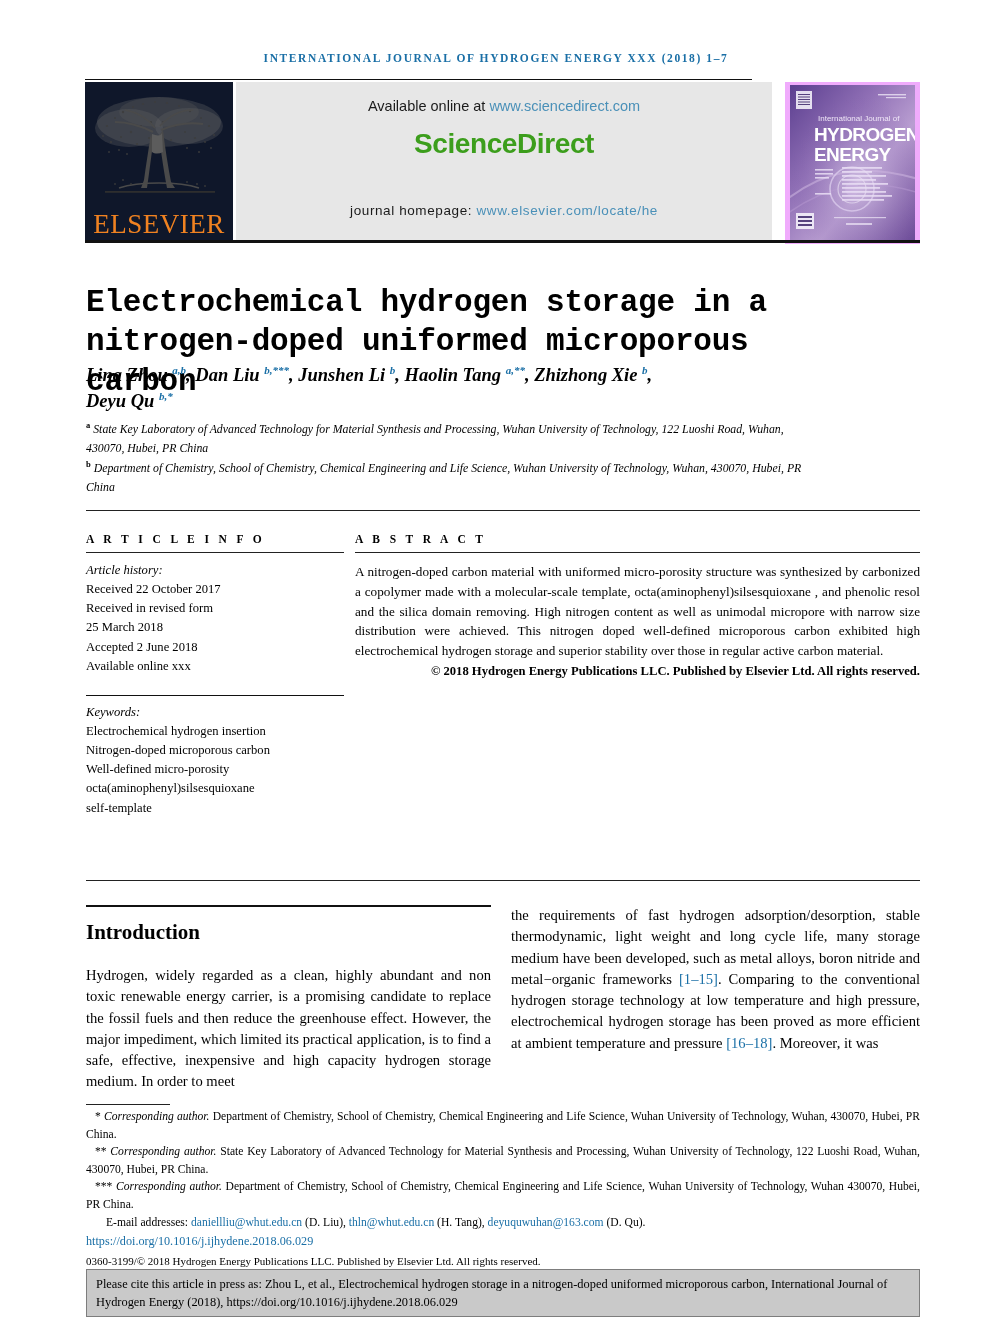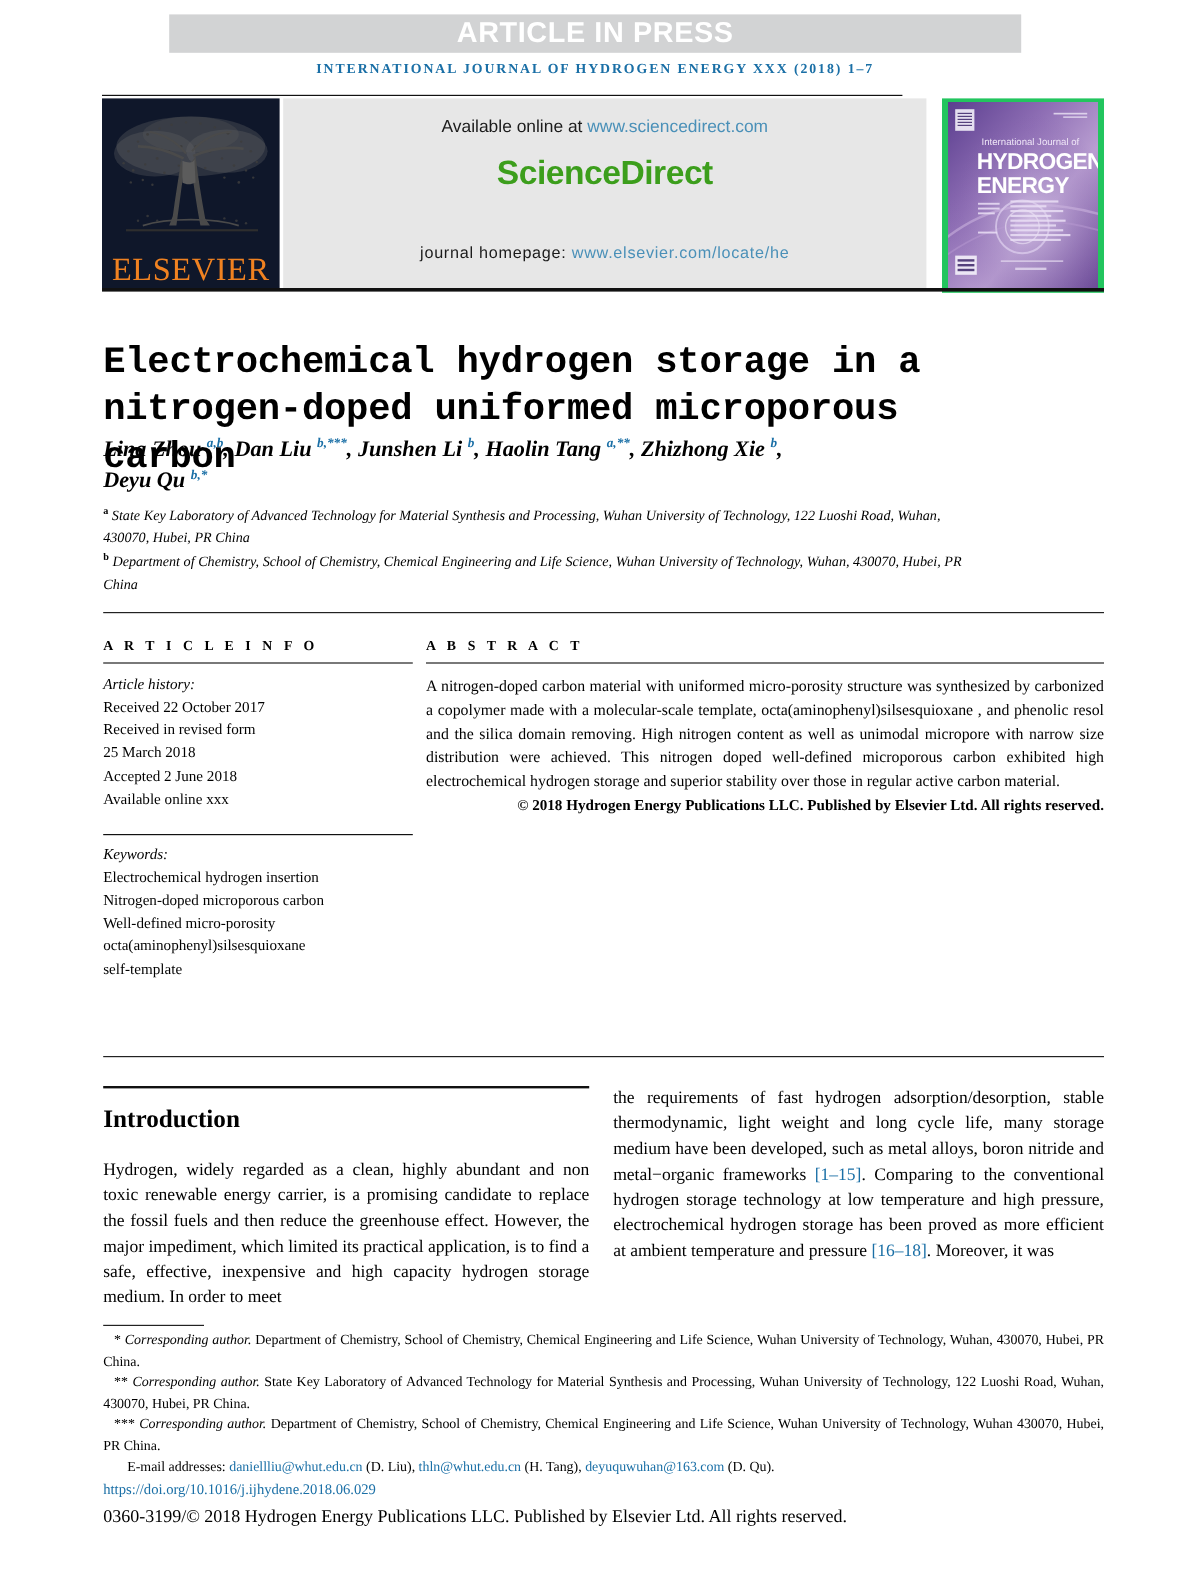--- a/index.html
+++ b/index.html
@@ -85,21 +85,21 @@
     text-align:center;
     font-family:"Liberation Sans", sans-serif;
     font-size:13.5px;color:#1b1b1b;
     letter-spacing:0.6px;
   }
   .homepage-line a{color:#4a90b8;text-decoration:none;letter-spacing:0.6px;}
 
   
   .cover{
     position:absolute;left:700px;top:0;width:135px;height:162px;
-    background:#22c55e;
+    background:#f0abfc;
     overflow:hidden;
   }
   .cover-inner{position:absolute;left:5px;top:3px;width:125px;height:156px;overflow:hidden;}
 
   .masthead-rule-bottom{
     position:absolute;left:85px;top:240px;width:835px;height:0;
     border-top:3px solid #111;
   }
 
   
@@ -219,21 +219,21 @@
   .footnotes p{margin:0;text-align:justify;}
   .footnotes .ind{text-indent:9px;}
   .footnotes .it{font-style:italic;}
   .footnotes a{color:#1a6fa6;text-decoration:none;}
   .doi-line{
     font-family:"Liberation Serif", serif;
     font-size:12.2px;color:#1a6fa6;margin-top:1px;
   }
   .issn-line{
     font-family:"Liberation Serif", serif;
-    font-size:15px;color:#000;margin-top:2px;
+    font-size:11px;color:#000;margin-top:2px;
   }
 
   
   .cite-box{
     position:absolute;left:86px;top:1269px;width:834px;height:48px;
     background:#c9c9c9;
     border:1px solid #7d7d7d;
     box-sizing:border-box;
     padding:6px 9px 0 9px;
   }
@@ -241,23 +241,20 @@
     font-family:"Liberation Serif", serif;
     font-size:12.4px;line-height:1.42;
     color:#000;
   }
 </style>
 </head>
 <body>
 
 <div class="page">
 
-  <div class="aip-banner">
-    <span class="aip-text">ARTICLE IN PRESS</span>
-  </div>
 
   <div class="runhead">INTERNATIONAL JOURNAL OF HYDROGEN ENERGY XXX (2018) 1–7</div>
 
   <div class="masthead-rule"></div>
 
   <div class="masthead">
 
     <div class="elsevier-box">
       <svg class="tree-svg" viewBox="0 0 140 118">
         <g fill="#3d3d3d">
@@ -470,14 +467,17 @@
   <div class="fn-rule"></div>
   <div class="footnotes">
     <p class="ind"><span>*</span> <span class="it">Corresponding author.</span><span> Department of Chemistry, School of Chemistry, Chemical Engineering and Life Science, Wuhan University of Technology, Wuhan, 430070, Hubei, PR China.</span></p>
     <p class="ind"><span>**</span> <span class="it">Corresponding author.</span><span> State Key Laboratory of Advanced Technology for Material Synthesis and Processing, Wuhan University of Technology, 122 Luoshi Road, Wuhan, 430070, Hubei, PR China.</span></p>
     <p class="ind"><span>***</span> <span class="it">Corresponding author.</span><span> Department of Chemistry, School of Chemistry, Chemical Engineering and Life Science, Wuhan University of Technology, Wuhan 430070, Hubei, PR China.</span></p>
     <p style="text-indent:20px;"><span>E-mail addresses: </span><a href="#">daniellliu@whut.edu.cn</a><span> (D. Liu), </span><a href="#">thln@whut.edu.cn</a><span> (H. Tang), </span><a href="#">deyuquwuhan@163.com</a><span> (D. Qu).</span></p>
     <div class="doi-line">https://doi.org/10.1016/j.ijhydene.2018.06.029</div>
     <div class="issn-line">0360-3199/© 2018 Hydrogen Energy Publications LLC. Published by Elsevier Ltd. All rights reserved.</div>
   </div>
 
+  <div class="cite-box">
+    <div class="cite-text">Please cite this article in press as: Zhou L, et al., Electrochemical hydrogen storage in a nitrogen-doped uniformed microporous carbon, International Journal of Hydrogen Energy (2018), https://doi.org/10.1016/j.ijhydene.2018.06.029</div>
+  </div>
 
 </div>
 
 </body></html>

